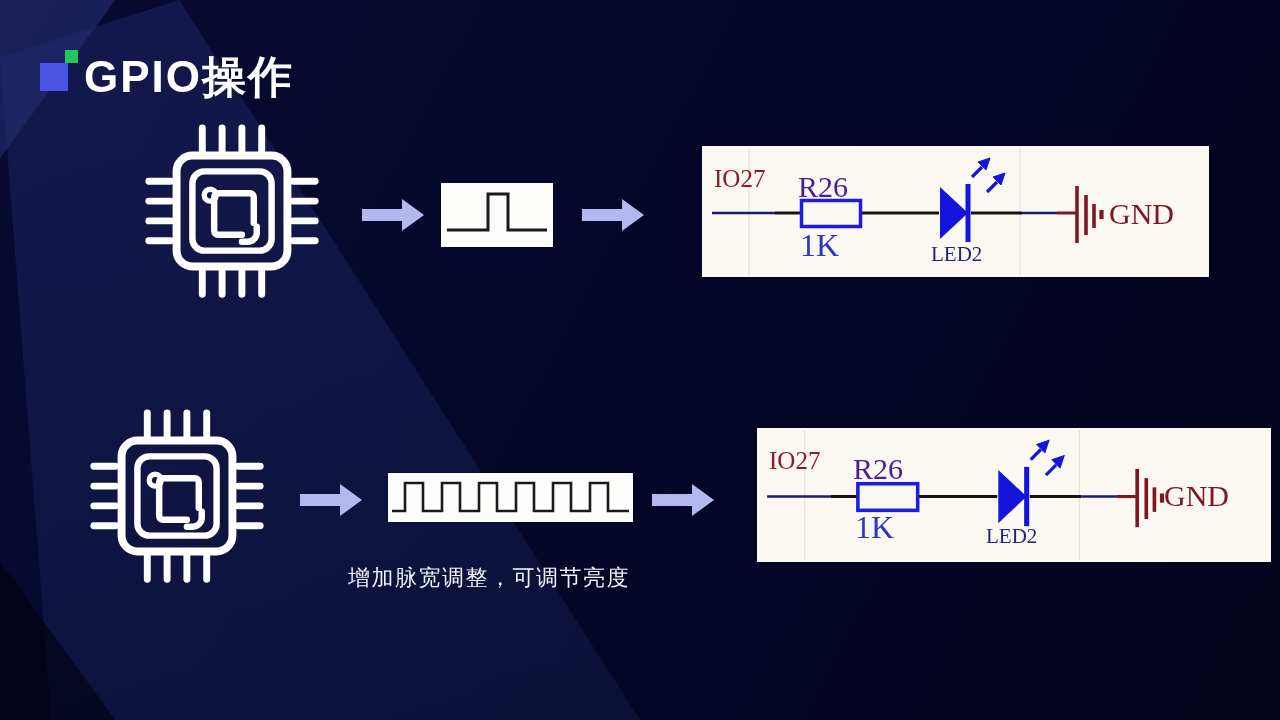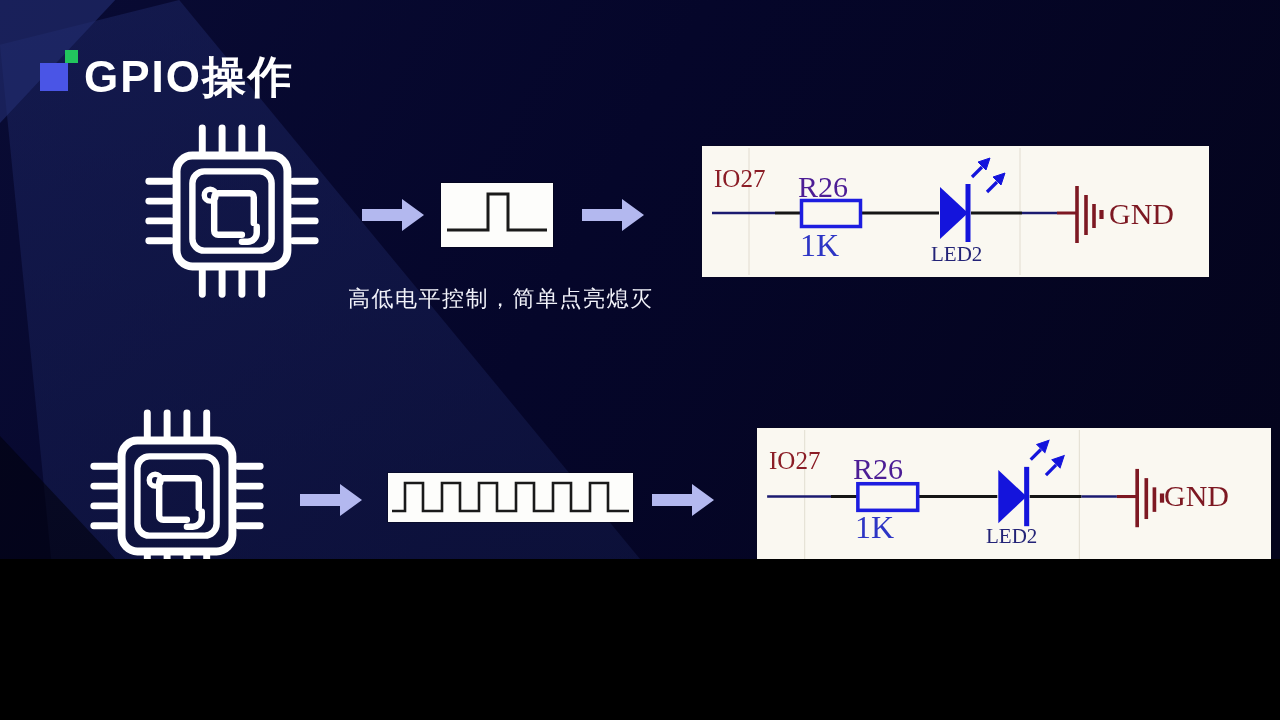--- a/index.html
+++ b/index.html
@@ -1,17 +1,17 @@
 <!DOCTYPE html>
 <html><head>
 <meta charset="utf-8">
 <style>
   html,body{margin:0;padding:0;background:#000;}
   .stage{
-    position:relative;width:1280px;height:559px;overflow:hidden;
+    position:relative;width:1280px;height:720px;overflow:hidden;
     background:linear-gradient(118deg,#090b34 0%,#05062a 45%,#04041c 100%);
     font-family:"Liberation Sans","DejaVu Sans",sans-serif;
   }
   .bg-layer{position:absolute;inset:0;pointer-events:none;}
   .bg-band{
     clip-path:polygon(0% 8%, 14% 0%, 50% 100%, 4% 100%);
     background:linear-gradient(165deg,rgba(30,40,104,.50),rgba(16,22,66,.55));
   }
   .bg-corner-tl{
     clip-path:polygon(0 0, 9% 0, 0 22%);
@@ -135,21 +135,20 @@
         <path d="M399.5,64 V73" stroke-width="4.2"></path>
       </g>
     </svg>
     <span class="lbl lbl-io">IO27</span>
     <span class="lbl lbl-rref">R26</span>
     <span class="lbl lbl-rval">1K</span>
     <span class="lbl lbl-led">LED2</span>
     <span class="lbl lbl-gnd">GND</span>
   </div>
 
-  <div class="abs caption caption-1">高低电平控制，简单点亮熄灭</div>
 
   <svg class="abs chip chip-2" viewBox="0 0 200 200">
     <g stroke="#ffffff" fill="none" stroke-linecap="round">
       <g stroke-width="7">
         <path d="M70,16 V40 M90,16 V40 M110,16 V40 M130,16 V40"></path>
         <path d="M70,160 V184 M90,160 V184 M110,160 V184 M130,160 V184"></path>
         <path d="M16,70 H38 M16,90 H38 M16,110 H38 M16,130 H38"></path>
         <path d="M162,70 H184 M162,90 H184 M162,110 H184 M162,130 H184"></path>
       </g>
       <rect x="44" y="44" width="112" height="112" rx="16" stroke-width="8"></rect>
@@ -199,14 +198,15 @@
         <path d="M399.5,64 V73" stroke-width="4.2"></path>
       </g>
     </svg>
     <span class="lbl lbl-io">IO27</span>
     <span class="lbl lbl-rref">R26</span>
     <span class="lbl lbl-rval">1K</span>
     <span class="lbl lbl-led">LED2</span>
     <span class="lbl lbl-gnd">GND</span>
   </div>
 
+  <div class="abs caption caption-2">增加脉宽调整，可调节亮度</div>
 
 </div>
 
 </body></html>

